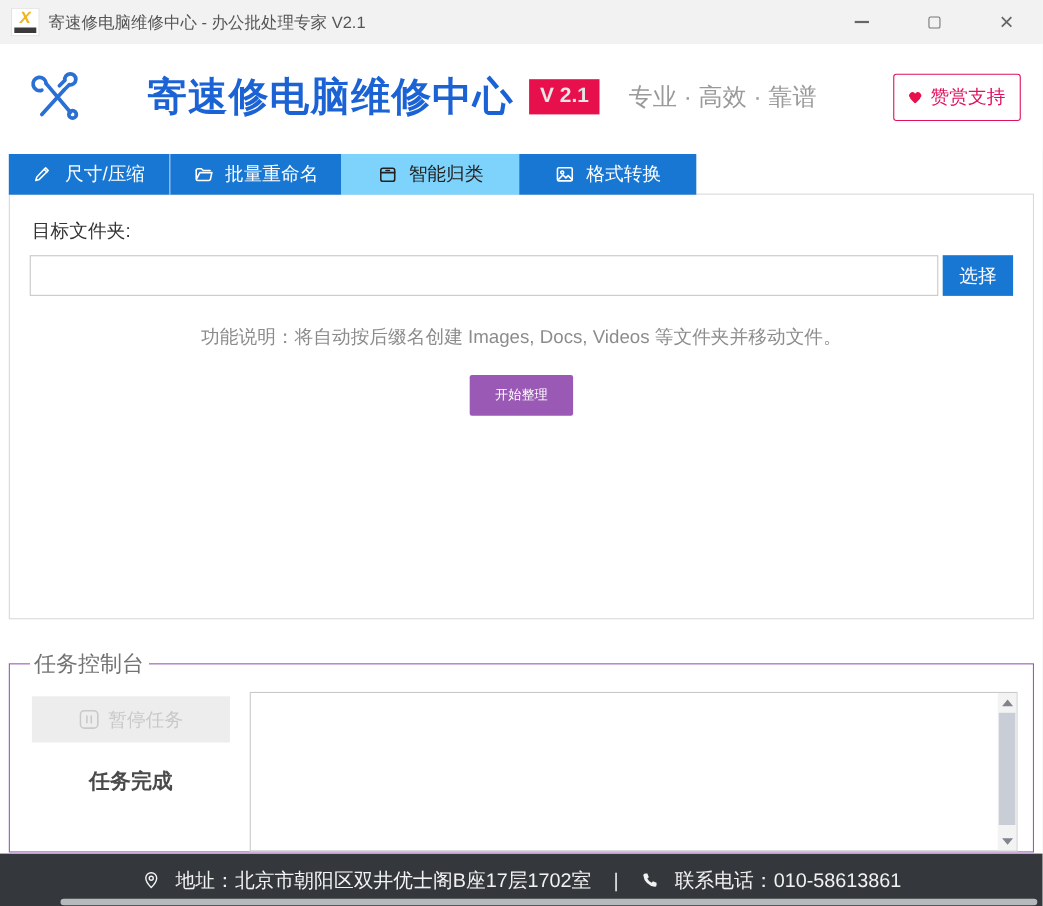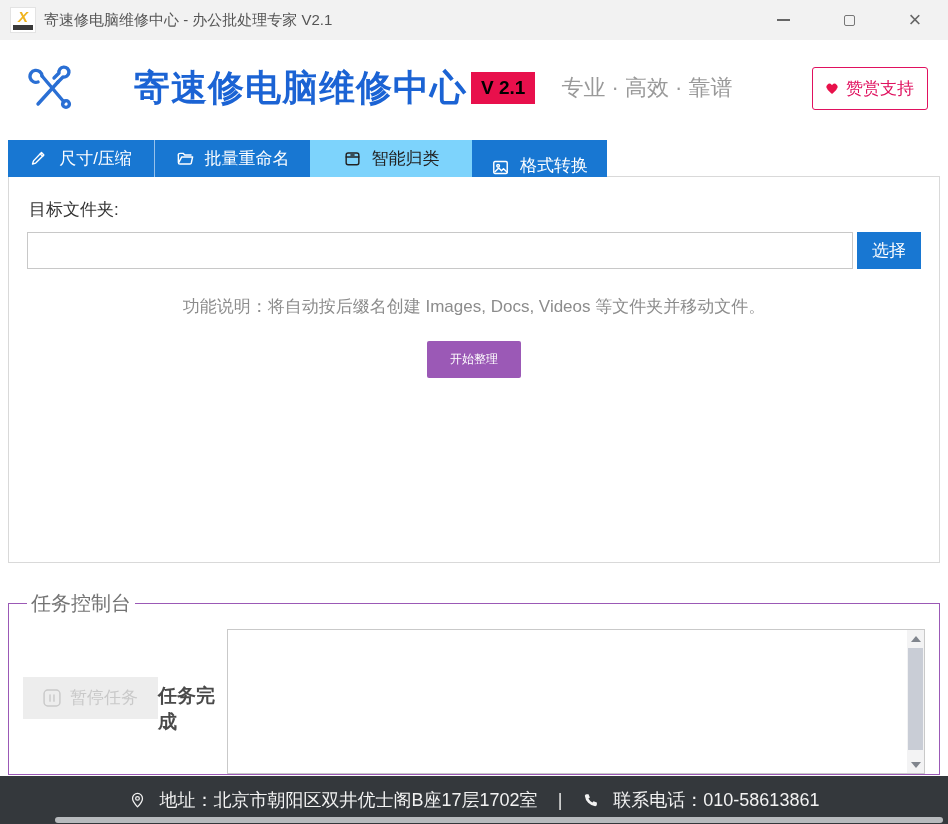--- a/index.html
+++ b/index.html
@@ -34,22 +34,22 @@
   .header{
     height:96px; background:#fff; display:flex; align-items:center;
     padding:0 14px;
   }
   .tools-icon{ width:48px; height:48px; margin:0 10px 0 14px; flex:0 0 auto; }
   .brand-title{
     font-size:36px; font-weight:800; color:#1b63d4; letter-spacing:1px;
     margin-left:48px; white-space:nowrap;
   }
   .version-badge{
-    background:#e8104c; color:#000000; font-weight:bold; font-size:19px;
-    padding:5px 10px; margin-left:4px; white-space:nowrap;
+    background:#e8104c; color:#e5e5e5; font-weight:bold; font-size:19px;
+    padding:5px 10px; margin-left:14px; white-space:nowrap;
   }
   .slogan{ color:#9a9a9a; font-size:22px; margin-left:26px; white-space:nowrap; }
   .donate-btn{
     margin-left:auto; margin-right:6px; background:#fff; border:1.5px solid #e0115f;
     border-radius:3px; color:#e0115f; font-size:17px; padding:9px 13px;
     display:flex; align-items:center; gap:8px; cursor:pointer; white-space:nowrap;
   }
   .heart{ position:relative; width:12px; height:11px; display:inline-block; top:1px; }
   .heart::before,.heart::after{
     content:""; position:absolute; top:0; left:6px; width:6px; height:9.5px;
@@ -60,21 +60,21 @@
   
   .tabs{ display:flex; margin:4px 0 0 8px; position:relative; z-index:2; margin-bottom:-1px; }
   .tab{
     height:37px; display:flex; align-items:center; justify-content:center; gap:10px;
     background:#1877d2; color:#fff; font-size:17px; cursor:pointer;
   }
   .tab svg{ width:19px; height:19px; }
   .tab.t1{ width:146px; }
   .tab.t2{ width:156px; border-left:1px solid rgba(255,255,255,.55); }
   .tab.t3{ width:162px; }
-  .tab.t4{ width:135px;align-items:flex-end; }
+  .tab.t4{ width:161px; }
   .tab.active{ background:#7dd3fc; color:#222;align-items:center; }
   
   .panel{
     margin:0 8px; height:387px; background:#fff; border:1px solid #d9d9d9;
     position:relative; z-index:1;
   }
   .target-label{ font-size:17px; color:#333; padding:21px 0 0 20px; }
   .input-row{ display:flex; gap:4px; padding:11px 18px 0 18px; }
   .folder-input{
     flex:1; height:37px; border:1px solid #c8c8c8; background:#fff;
@@ -90,21 +90,21 @@
     background:#9b59b6; color:#fff; border:none; font-size:12px;
     padding:10px 23px; border-radius:2px; cursor:pointer;
   }
   
   .console{
     margin:27px 8px 0 8px; height:185px; border:1.5px solid #9b59b6;
     padding:10px 14px 12px 14px;
   }
   .console legend{ color:#737373; font-size:20px; padding:0 4px; margin-left:4px; }
   .console-body{ display:flex; gap:12px; height:100%; }
-  .left-col{ width:192px; display:flex; align-items:center; padding-top:6px; }
+  .left-col{ width:192px; display:flex; flex-direction:column; align-items:center; padding-top:6px; }
   .pause-btn{
     width:180px; height:42px; background:#ededed; border:none; color:#c9c9c9;
     font-size:17px; display:flex; align-items:center; justify-content:center; gap:9px;
     cursor:default;
   }
   .pause-btn svg{ width:18px; height:18px; }
   .status-text{ margin-top:22px; font-size:19px; font-weight:bold; color:#4a4a4a; }
   .log-box{
     flex:1; border:1px solid #c9c9c9; background:#fff; position:relative; margin-top:2px;
     height:145px;

